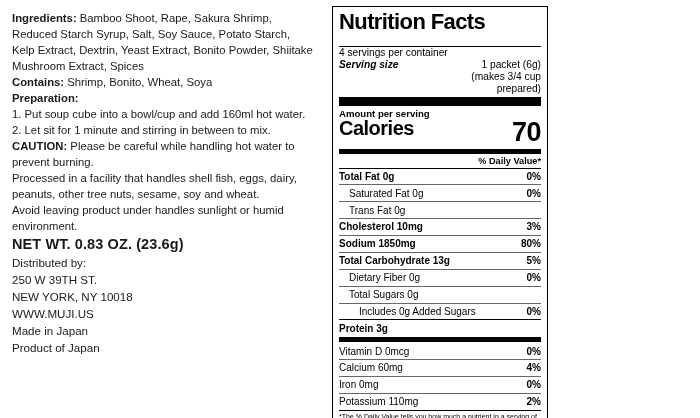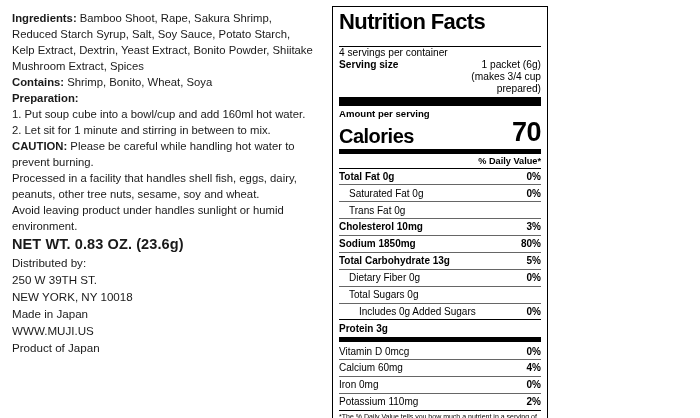--- a/index.html
+++ b/index.html
@@ -101,20 +101,21 @@
   .nf-serving-row {
     display: flex;
     justify-content: space-between;
     align-items: flex-start;
     font-size: 10.2px;
     font-weight: bold;
   }
   .nf-serving-size-label {
     font-weight: bold;
     white-space: nowrap;
+    font-style: italic;
   }
   .nf-serving-size-val {
     text-align: right;
     font-weight: normal;
     line-height: 1.18;
   }
   .rule-thick {
     border-bottom: 9px solid #000;
     margin: 2px 0 2px 0;
   }
@@ -131,21 +132,21 @@
     margin: 0;
   }
   .nf-amount {
     font-size: 9.6px;
     font-weight: bold;
     margin: 1px 0 0 0;
   }
   .cal-row {
     display: flex;
     justify-content: space-between;
-    align-items: flex-end;
+    align-items: flex-start;
     margin: -2px 0 1px 0;
   }
   .cal-label {
     font-size: 20px;
     font-weight: bold;
     letter-spacing: -0.5px;
   }
   .cal-val {
     font-size: 27px;
     font-weight: bold;
@@ -194,22 +195,22 @@
 
     <p class="facility">Processed in a facility that handles shell fish, eggs, dairy, peanuts, other tree nuts, sesame, soy and wheat.</p>
 
     <p class="avoid">Avoid leaving product under handles sunlight or humid environment.</p>
 
     <p class="netwt">NET WT. 0.83 OZ. (23.6g)</p>
 
     <p class="addr-line">Distributed by:</p>
     <p class="addr-line">250 W 39TH ST.</p>
     <p class="addr-line">NEW YORK, NY 10018</p>
+    <p class="addr-line">WWW.MUJI.US</p>
     <p class="addr-line">Made in Japan</p>
-    <p class="addr-line">WWW.MUJI.US</p>
     <p class="addr-line">Product of Japan</p>
   </div>
 
   <div class="right">
     <div class="nf">
 
       <div class="nf-title">Nutrition Facts</div>
       <div class="rule-thin"></div>
 
       <div class="nf-servings">4 servings per container</div>

